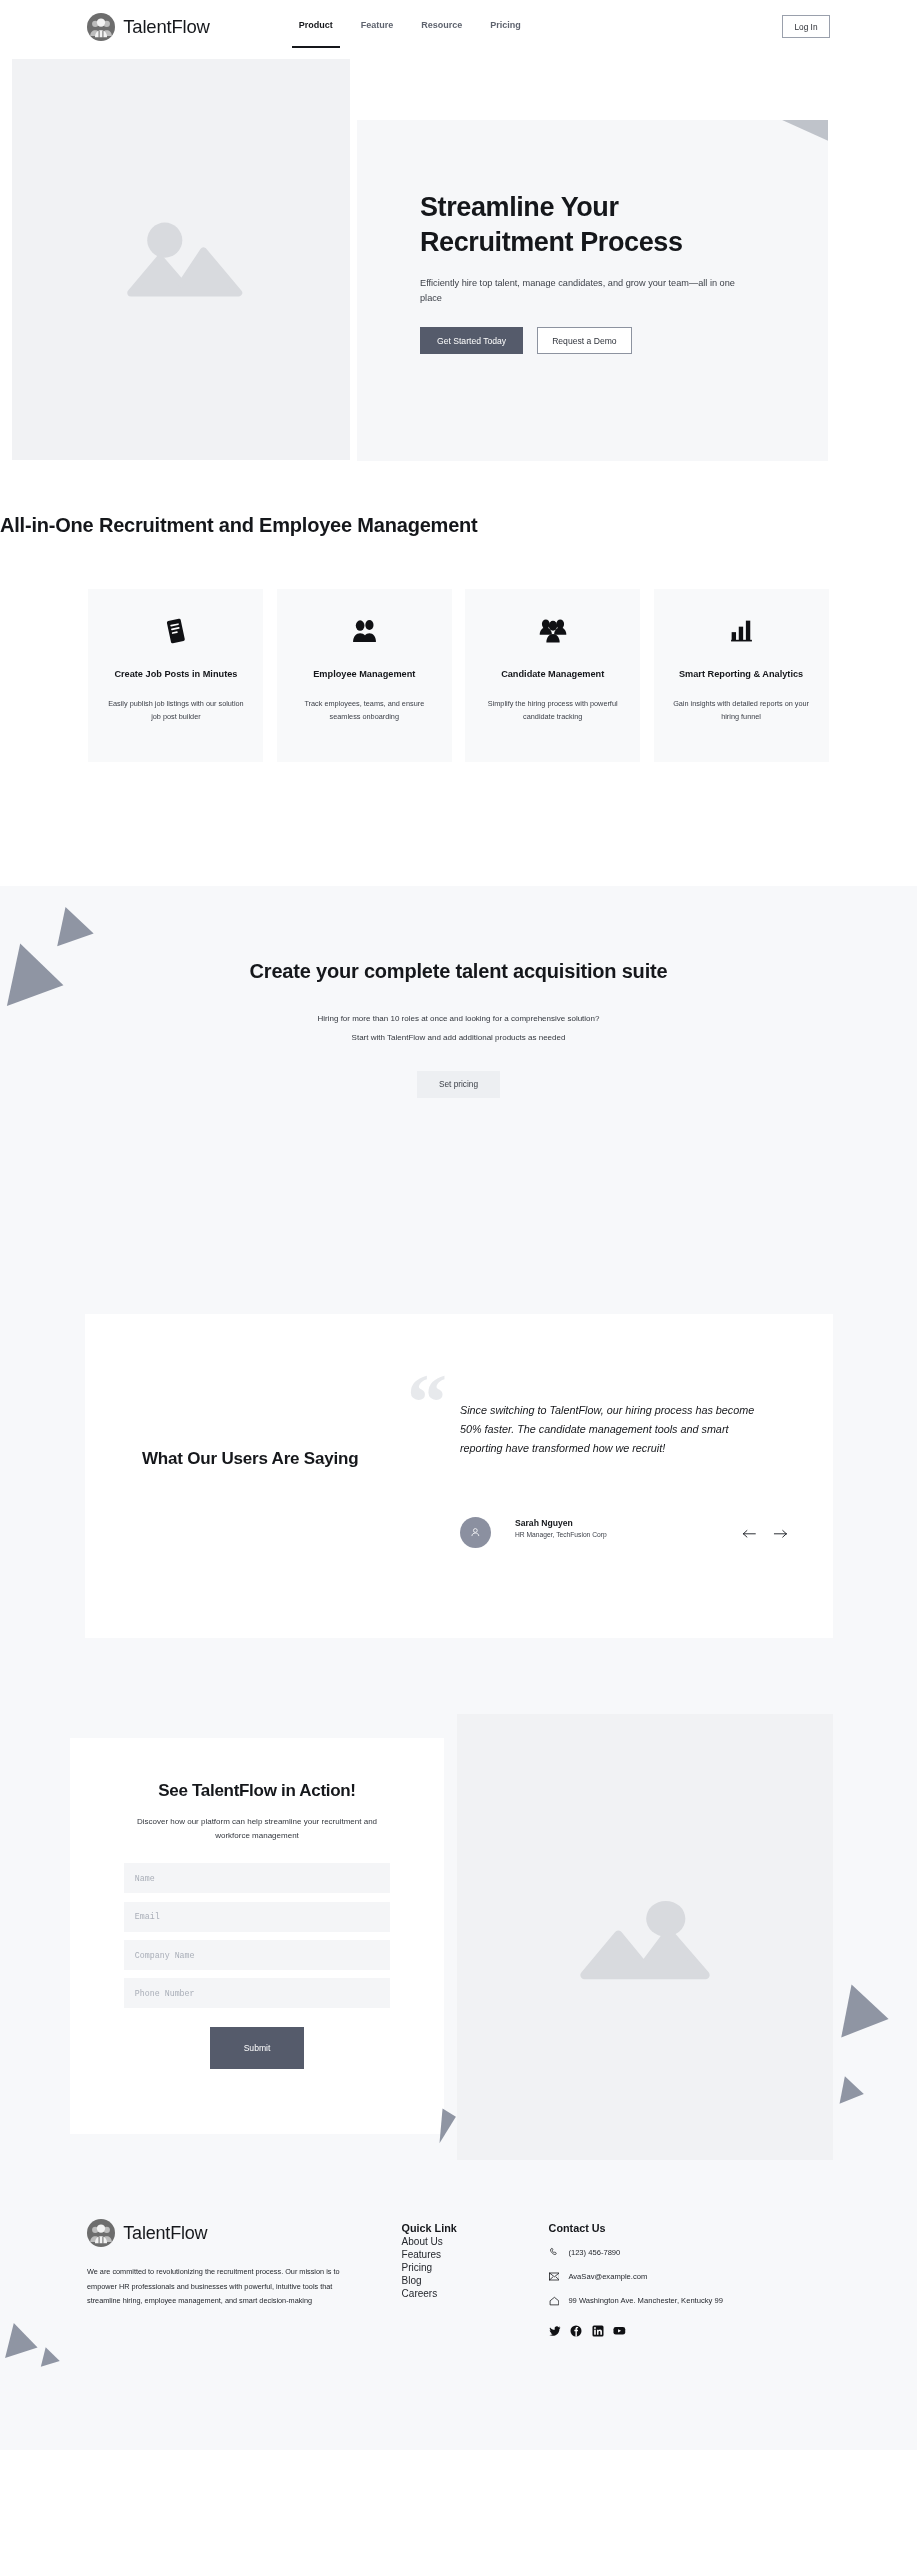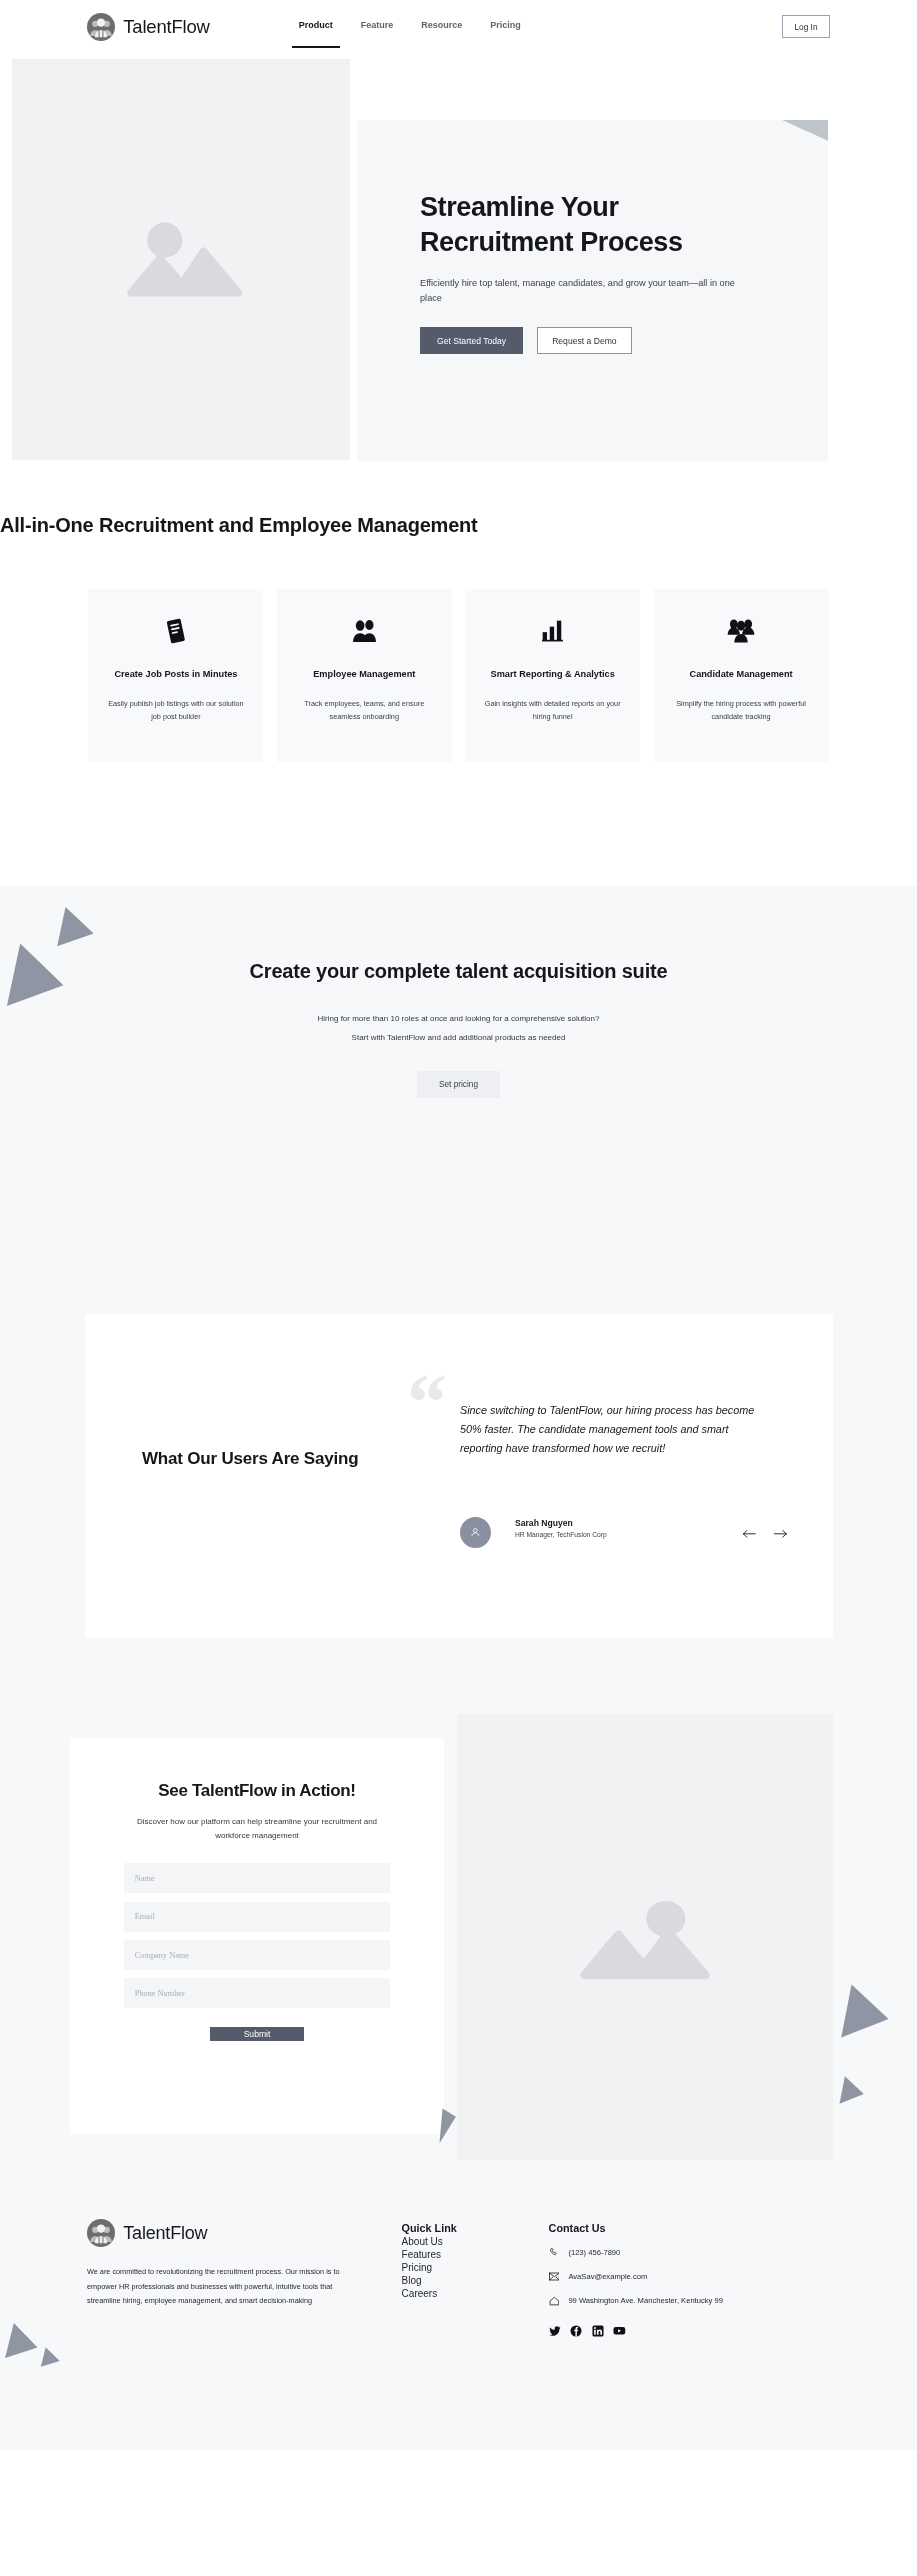--- a/index.html
+++ b/index.html
@@ -171,27 +171,27 @@
     position: absolute; left: 70px; top: 37px;
     width: 374px; height: 396px; background: #fff; z-index: 2;
     padding: 43px 54px 0;
   }
   .demo-title { text-align: center; font-size: 17px; font-weight: 700; letter-spacing: -0.3px; color: #15171b; }
   .demo-sub { text-align: center; margin-top: 14px; font-size: 8px; line-height: 1.78; color: #33373e; }
   .form { margin-top: 20px; display: flex; flex-direction: column; gap: 8.3px; }
   .field {
     height: 30px; background: #f4f5f7; border: none; width: 100%;
     padding: 0 10.8px; font-size: 8.3px; color: #2a2d33;
-    font-family: Liberation Serif, serif;
+    font-family: Liberation Mono, monospace;
   }
   .field::placeholder { color: #a9aeb8; }
   .submit-wrap { display: flex; justify-content: center; margin-top: 10.8px; }
   .btn-submit {
     background: #555b6b; color: #fff; border: none;
-    font-size: 8.6px; padding: 2px 34px; cursor: pointer;
+    font-size: 8.6px; padding: 16px 34px; cursor: pointer;
     font-family: "Liberation Sans", sans-serif;
   }
 
   
   .footer { background: #f7f8fa; height: 278px; position: relative; overflow: hidden; }
   .footer-inner { display: flex; padding: 47px 87px 0; position: relative; z-index: 2; }
   .f-brand { width: 298px; }
   .f-brand-row { display: flex; align-items: center; gap: 8.3px; }
   .f-brand-name { font-size: 18px; letter-spacing: -0.2px; color: #17191d; }
   .f-about { margin-top: 18px; font-size: 7.3px; line-height: 2.0; color: #24272d; width: 268px; }
@@ -284,44 +284,44 @@
           <ellipse cx="33" cy="11" rx="7.5" ry="9" fill="#101114"></ellipse>
           <path d="M21 42c0-10 5.5-16 12-16s12 6 12 16z" fill="#101114"></path>
         </svg>
       </div>
       <div class="card-title">Employee Management</div>
       <div class="card-desc">Track employees, teams, and ensure seamless onboarding</div>
     </div>
 
     <div class="card">
       <div class="card-icon">
-        <svg viewBox="0 0 42 42" width="23" height="23" aria-hidden="true">
-          <rect x="3" y="24" width="8" height="16" fill="#101114"></rect>
-          <rect x="16" y="14" width="8" height="26" fill="#101114"></rect>
-          <rect x="29" y="3" width="8" height="37" fill="#101114"></rect>
-          <rect x="2" y="38" width="38" height="3" fill="#101114"></rect>
-        </svg>
-      </div>
-      <div class="card-title">Smart Reporting &amp; Analytics</div>
-      <div class="card-desc">Gain insights with detailed reports on your hiring funnel</div>
-    </div>
-
-    <div class="card">
-      <div class="card-icon">
         <svg viewBox="0 0 50 46" width="28" height="25.5" aria-hidden="true">
           <ellipse cx="12" cy="11" rx="7" ry="8.5" fill="#101114"></ellipse>
           <path d="M1 30c0-8 5-13 11-13s11 5 11 13z" fill="#101114"></path>
           <ellipse cx="38" cy="11" rx="7" ry="8.5" fill="#101114"></ellipse>
           <path d="M27 30c0-8 5-13 11-13s11 5 11 13z" fill="#101114"></path>
           <ellipse cx="25" cy="14" rx="7.5" ry="9" fill="#101114"></ellipse>
           <path d="M13 44c0-9 5.5-15 12-15s12 6 12 15z" fill="#101114"></path>
         </svg>
       </div>
       <div class="card-title">Candidate Management</div>
       <div class="card-desc">Simplify the hiring process with powerful candidate tracking</div>
+    </div>
+
+    <div class="card">
+      <div class="card-icon">
+        <svg viewBox="0 0 42 42" width="23" height="23" aria-hidden="true">
+          <rect x="3" y="24" width="8" height="16" fill="#101114"></rect>
+          <rect x="16" y="14" width="8" height="26" fill="#101114"></rect>
+          <rect x="29" y="3" width="8" height="37" fill="#101114"></rect>
+          <rect x="2" y="38" width="38" height="3" fill="#101114"></rect>
+        </svg>
+      </div>
+      <div class="card-title">Smart Reporting &amp; Analytics</div>
+      <div class="card-desc">Gain insights with detailed reports on your hiring funnel</div>
     </div>
   </div>
 </section>
 
 <section class="cta sec">
   <span class="tri" style="left:61px; top:24px; border-width:20.4px 0 20.4px 33px; border-left-color:#8f95a3; transform:rotate(12deg);"></span>
   <span class="tri" style="left:12.7px; top:62px; border-width:32px 0 32px 51px; border-left-color:#8f95a3; transform:rotate(12deg);"></span>
 
   <h2 class="cta-title">Create your complete talent acquisition suite</h2>
   <p class="cta-sub">Hiring for more than 10 roles at once and looking for a comprehensive solution?</p>

